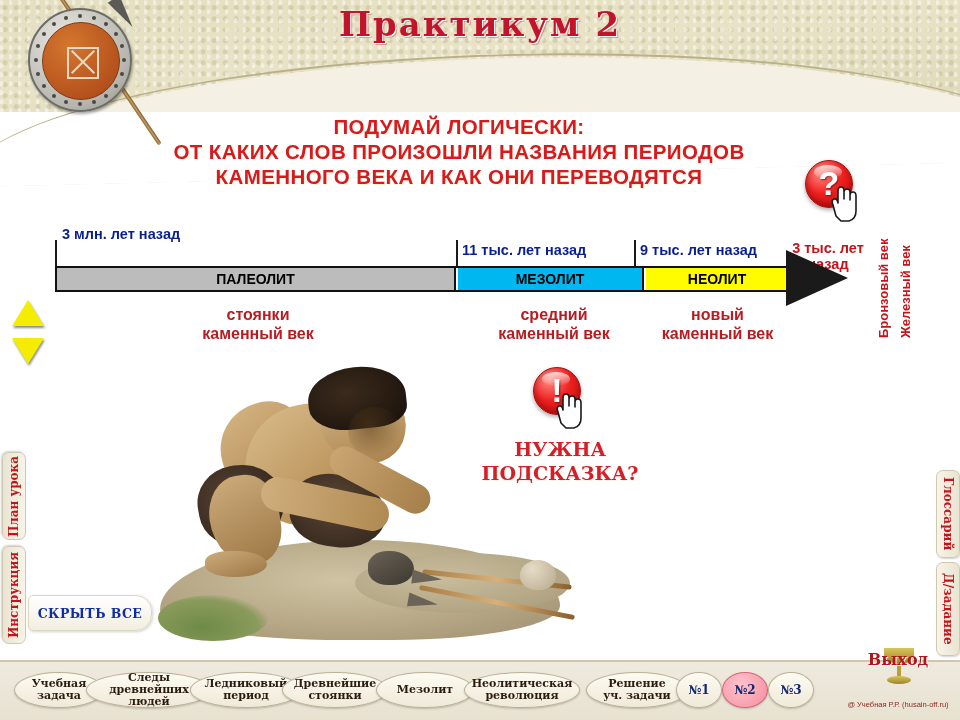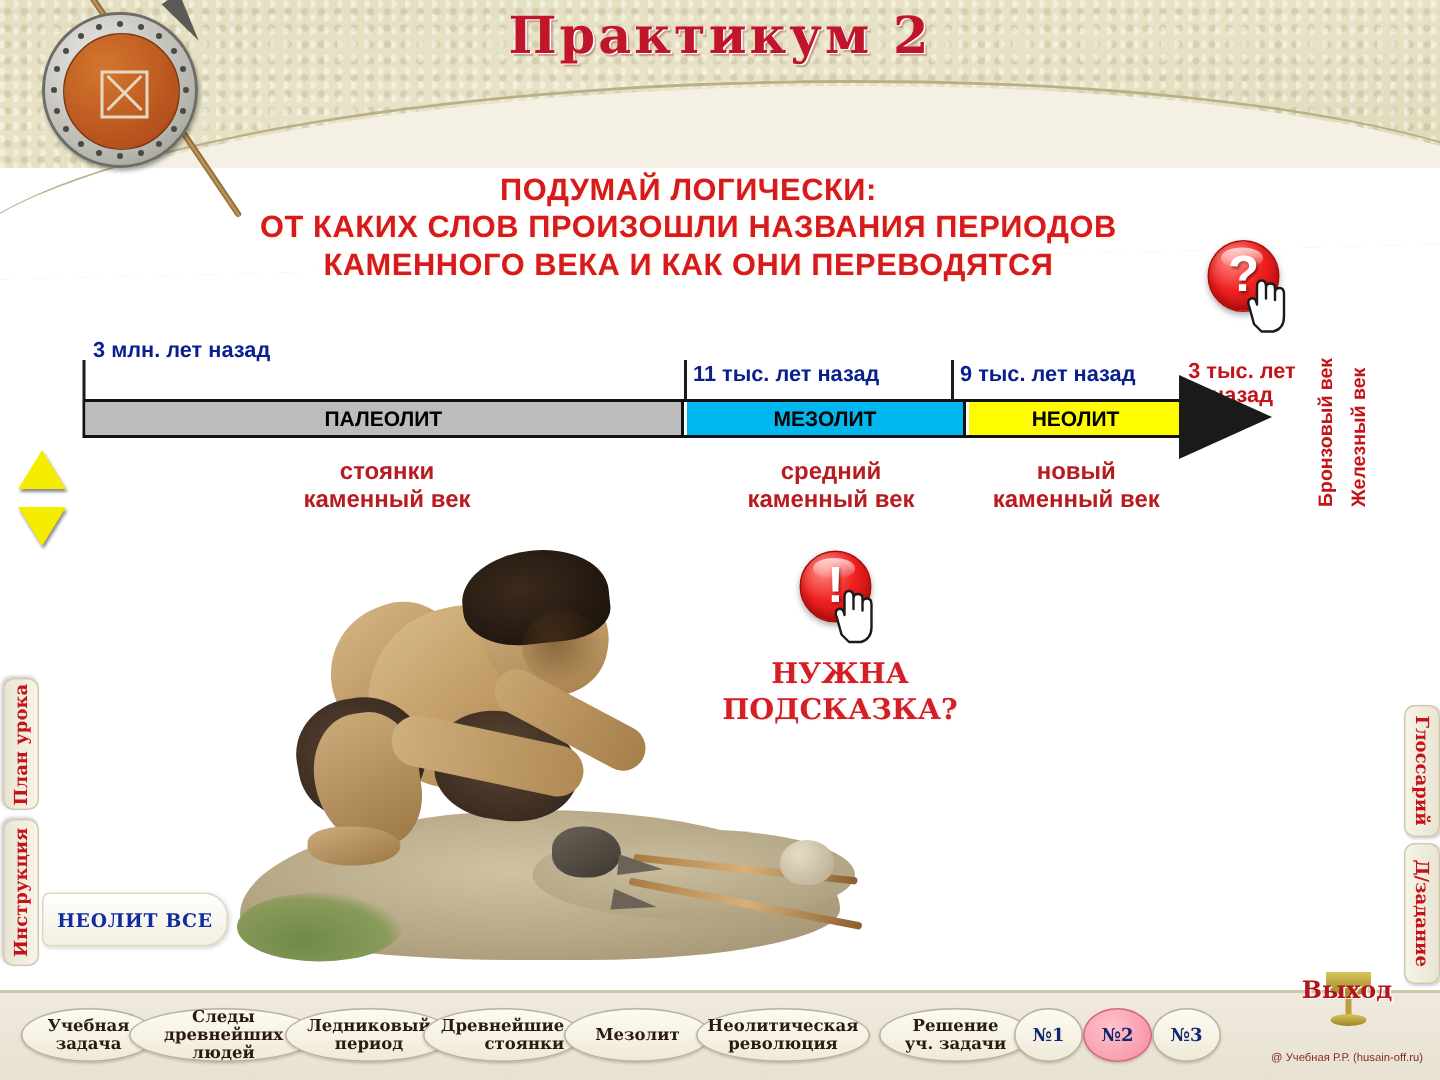--- a/index.html
+++ b/index.html
@@ -398,42 +398,42 @@
     <path d="M11 33 L8 22 Q6 17 9 16 Q12 15 13 20 L13 8 Q13 4 16 4 Q19 4 19 8 L19 16 L19 9 Q19 6 22 6 Q25 6 25 9 L25 17 L25 12 Q25 9 28 9 Q31 9 31 13 L31 28 Q31 36 24 38 L16 38 Z" fill="#ffffff" stroke="#1a1a1a" stroke-width="1.6" stroke-linejoin="round"></path>
   </svg>
   <div class="hint-text">
     <div>НУЖНА</div>
     <div>ПОДСКАЗКА?</div>
   </div>
 
   <div class="tri tri-up" style="left:12px;top:300px;"></div>
   <div class="tri tri-dn" style="left:12px;top:338px;"></div>
 
-  <div class="hideall">НЕОЛИТ ВСЕ</div>
+  <div class="hideall">СКРЫТЬ ВСЕ</div>
 
   <div class="tab-v tab-left" style="left:2px;top:452px;height:86px;">План урока</div>
   <div class="tab-v tab-left" style="left:2px;top:546px;height:96px;">Инструкция</div>
   <div class="tab-v" style="left:936px;top:470px;height:86px;">Глоссарий</div>
   <div class="tab-v" style="left:936px;top:562px;height:92px;">Д/задание</div>
 
   <div class="bottombar"></div>
 
   <div class="pill" style="left:14px;width:88px;">
     <span><span>Учебная</span><br>
     <span>задача</span></span>
   </div>
   <div class="pill" style="left:86px;width:124px;">
     <span><span>Следы древнейших</span><br>
     <span>людей</span></span>
   </div>
   <div class="pill" style="left:190px;width:110px;">
     <span><span>Ледниковый</span><br>
     <span>период</span></span>
   </div>
-  <div class="pill" style="left:282px;width:104px;text-align:right;">
+  <div class="pill" style="left:282px;width:104px;">
     <span><span>Древнейшие</span><br>
     <span>стоянки</span></span>
   </div>
   <div class="pill" style="left:376px;width:96px;">
     <span>Мезолит</span>
   </div>
   <div class="pill" style="left:464px;width:114px;">
     <span><span>Неолитическая</span><br>
     <span>революция</span></span>
   </div>

